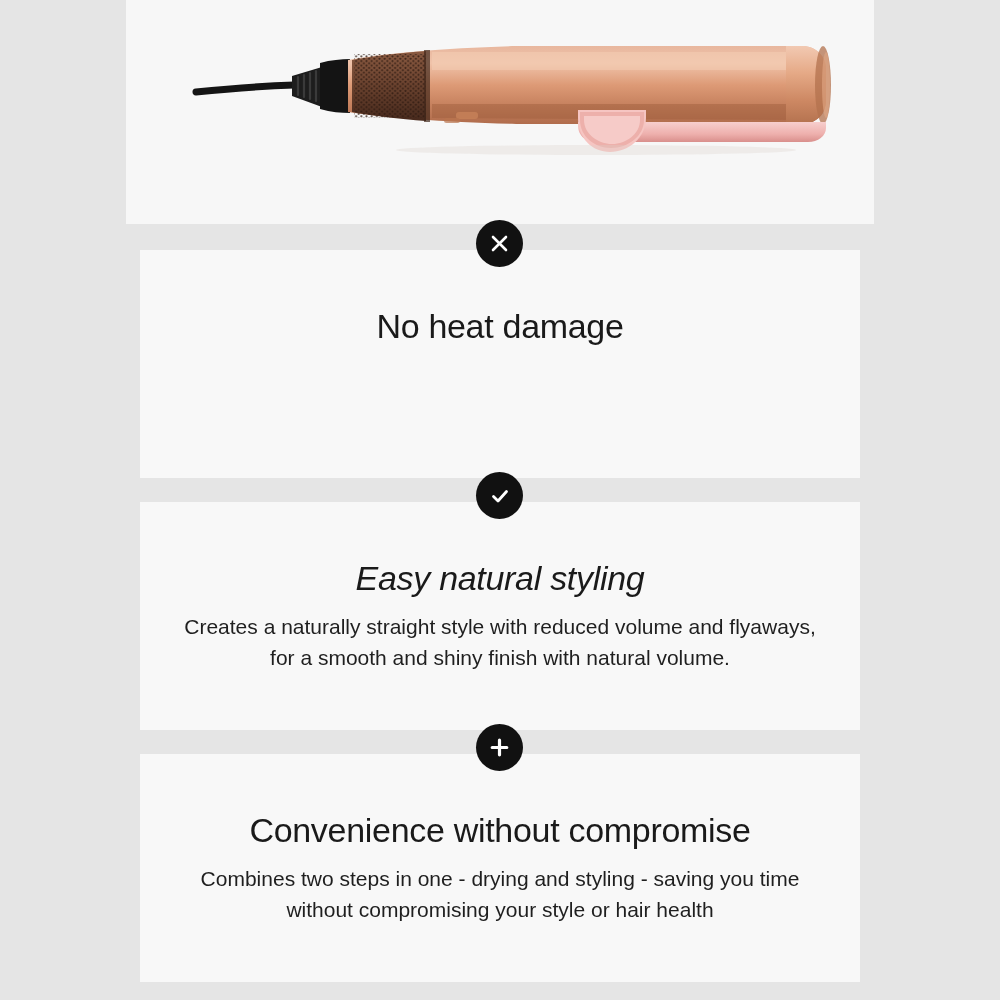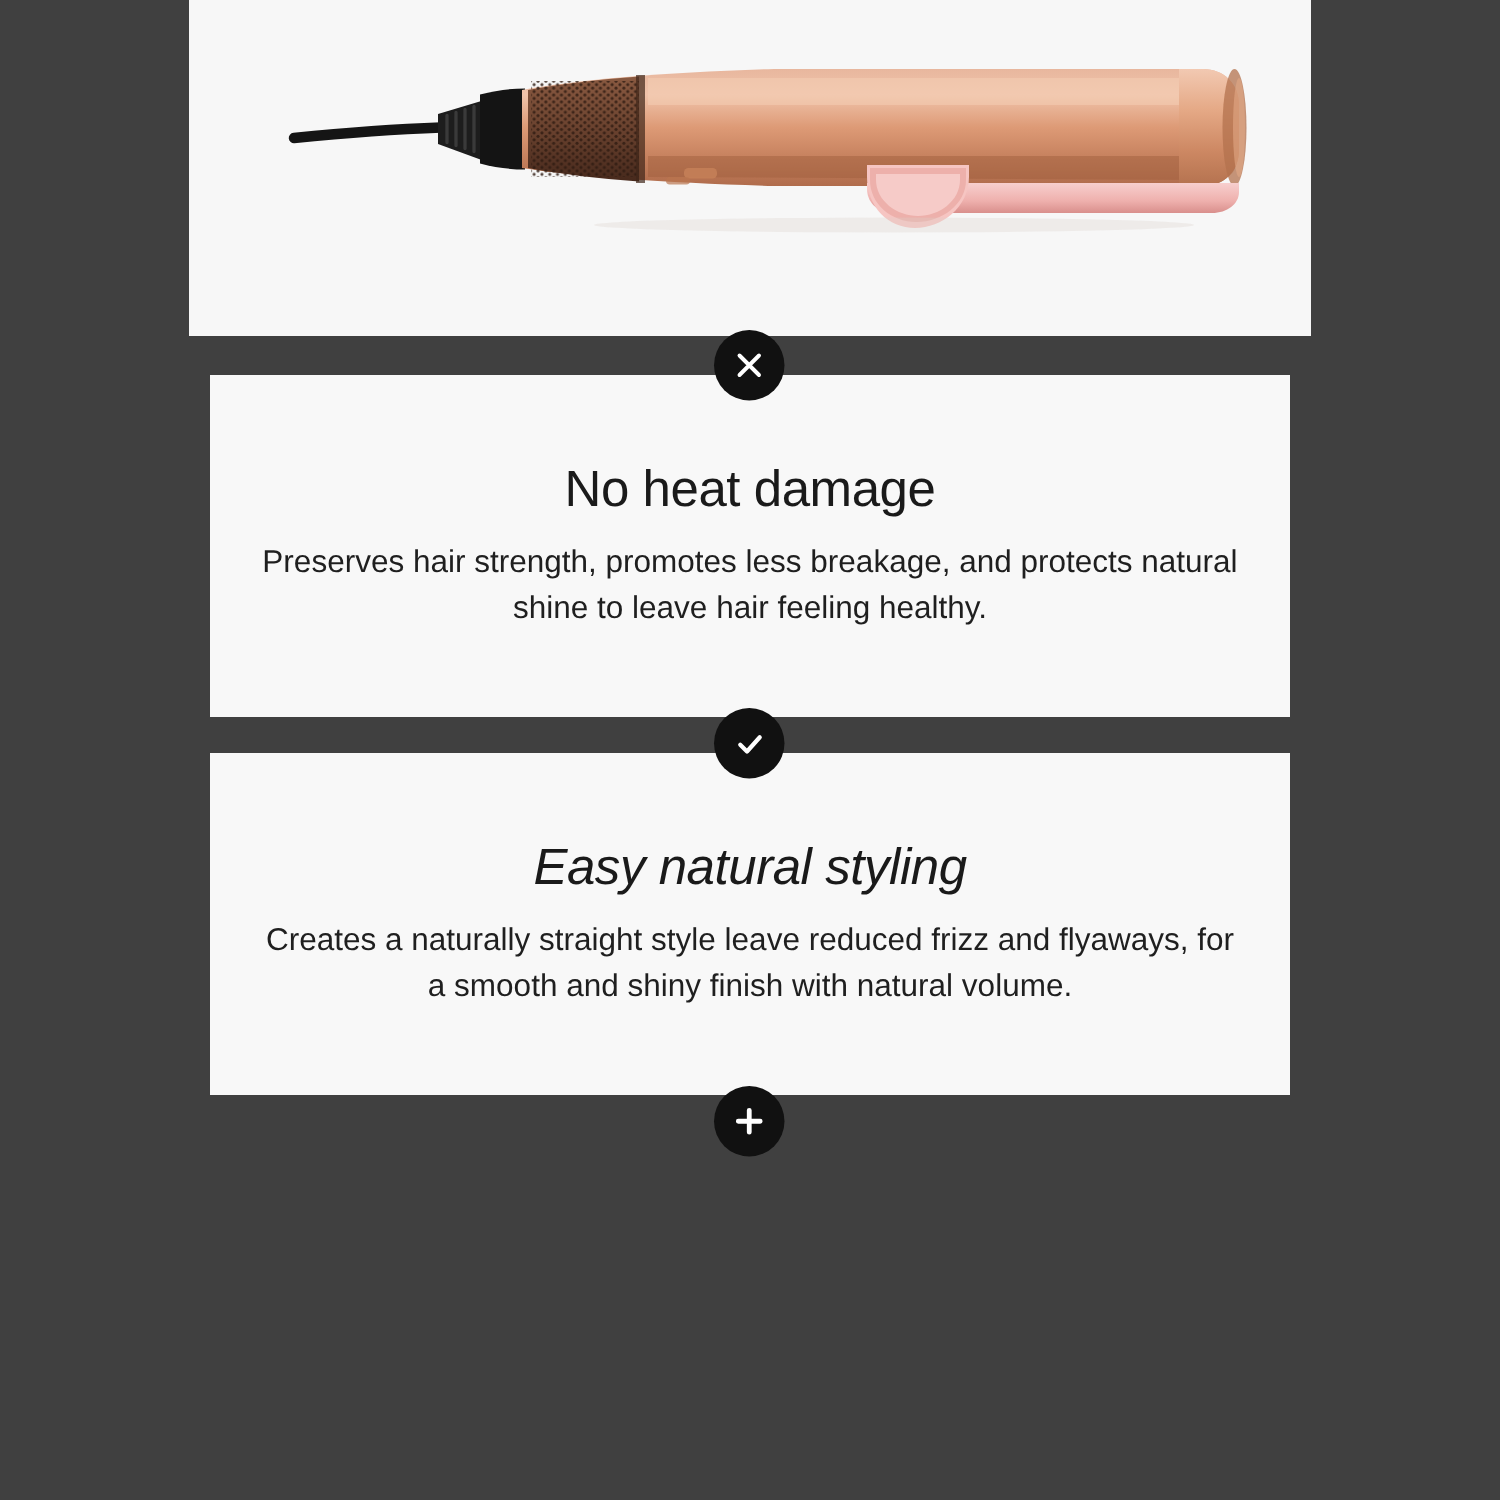--- a/index.html
+++ b/index.html
@@ -10,21 +10,21 @@
     height: 1000px;
     background: #ffffff;
     font-family: "Liberation Sans", sans-serif;
     overflow: hidden;
   }
 
   .page {
     position: relative;
     width: 1000px;
     height: 1000px;
-    background: #404040;
+    background: #e5e5e5;
   }
 
   
   .hero {
     position: absolute;
     left: 126px;
     top: 0;
     width: 748px;
     height: 224px;
     background: #f7f7f7;
@@ -177,41 +177,46 @@
     <span>
       <svg width="19" height="19" viewBox="0 0 19 19" xmlns="http://www.w3.org/2000/svg">
         <path d="M3 3 L16 16 M16 3 L3 16" stroke="#ffffff" stroke-width="2.6" stroke-linecap="round"></path>
       </svg>
     </span>
   </div>
 
   <section class="feature feature-1">
     <div class="feature-inner">
       <h2 class="feature-title">No heat damage</h2>
-      <p class="feature-body">Preserves hair strength, promotes less breakage, and protects natural shine to leave hair feeling healthy.</p>
     </div>
   </section>
 
   <div class="badge badge-check">
     <span>
       <svg width="22" height="22" viewBox="0 0 22 22" xmlns="http://www.w3.org/2000/svg">
         <path d="M4.5 11.5 L9 16 L17.5 6.5" stroke="#ffffff" stroke-width="2.8" fill="none" stroke-linecap="round" stroke-linejoin="round"></path>
       </svg>
     </span>
   </div>
 
   <section class="feature feature-2">
     <div class="feature-inner">
       <h2 class="feature-title">Easy natural styling</h2>
-      <p class="feature-body">Creates a naturally straight style leave reduced frizz and flyaways, for a smooth and shiny finish with natural volume.</p>
+      <p class="feature-body">Creates a naturally straight style with reduced volume and flyaways, for a smooth and shiny finish with natural volume.</p>
     </div>
   </section>
 
   <div class="badge badge-plus">
     <span>
       <svg width="21" height="21" viewBox="0 0 21 21" xmlns="http://www.w3.org/2000/svg">
         <path d="M10.5 3.2 L10.5 17.8 M3.2 10.5 L17.8 10.5" stroke="#ffffff" stroke-width="3.2" stroke-linecap="round"></path>
       </svg>
     </span>
   </div>
 
+  <section class="feature feature-3">
+    <div class="feature-inner">
+      <h2 class="feature-title">Convenience without compromise</h2>
+      <p class="feature-body">Combines two steps in one - drying and styling - saving you time without compromising your style or hair health</p>
+    </div>
+  </section>
 
 </div>
 
 </body></html>

